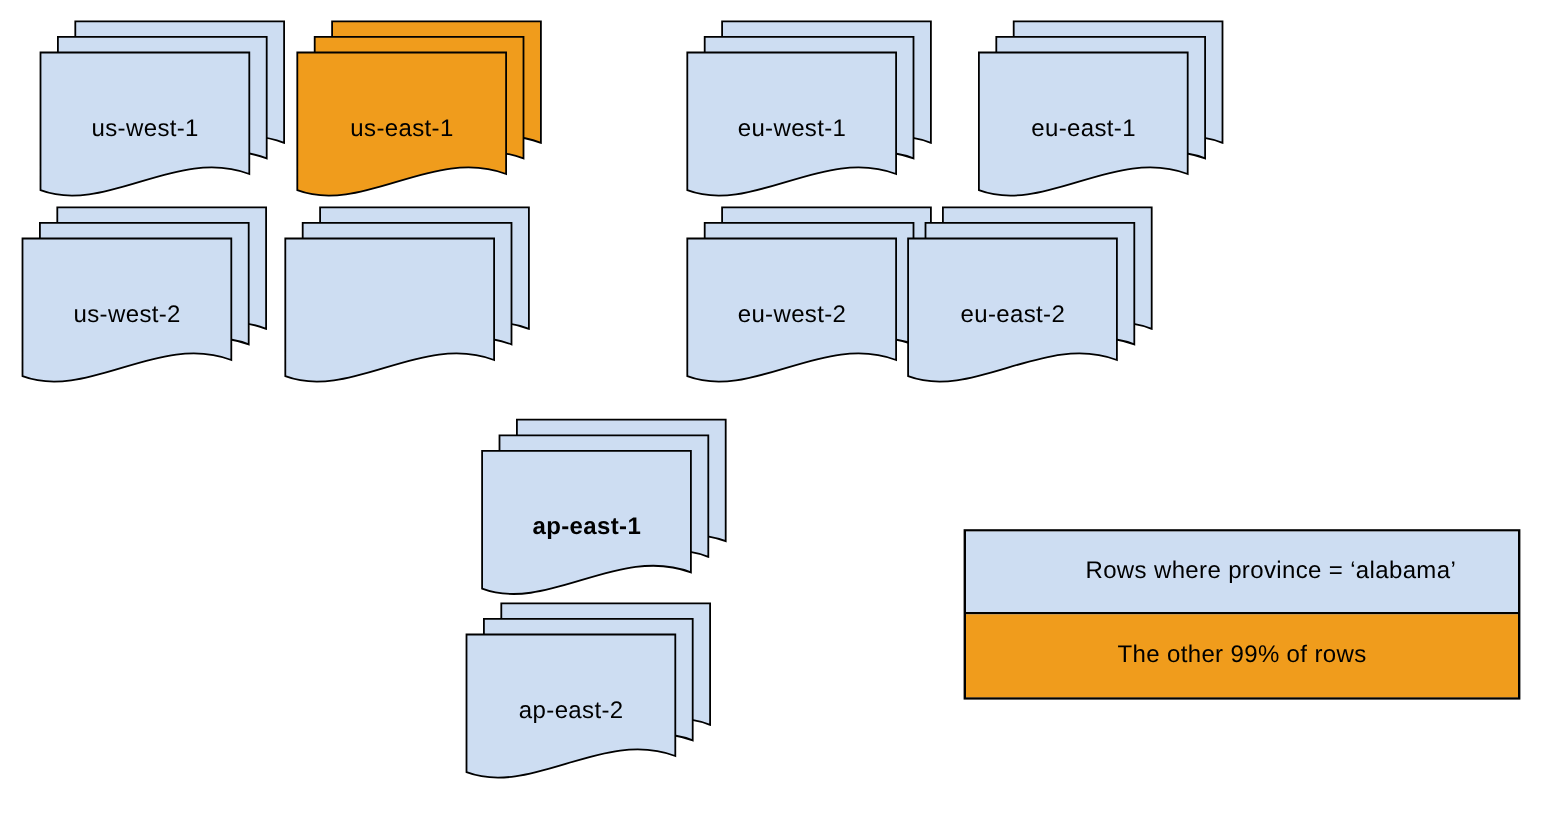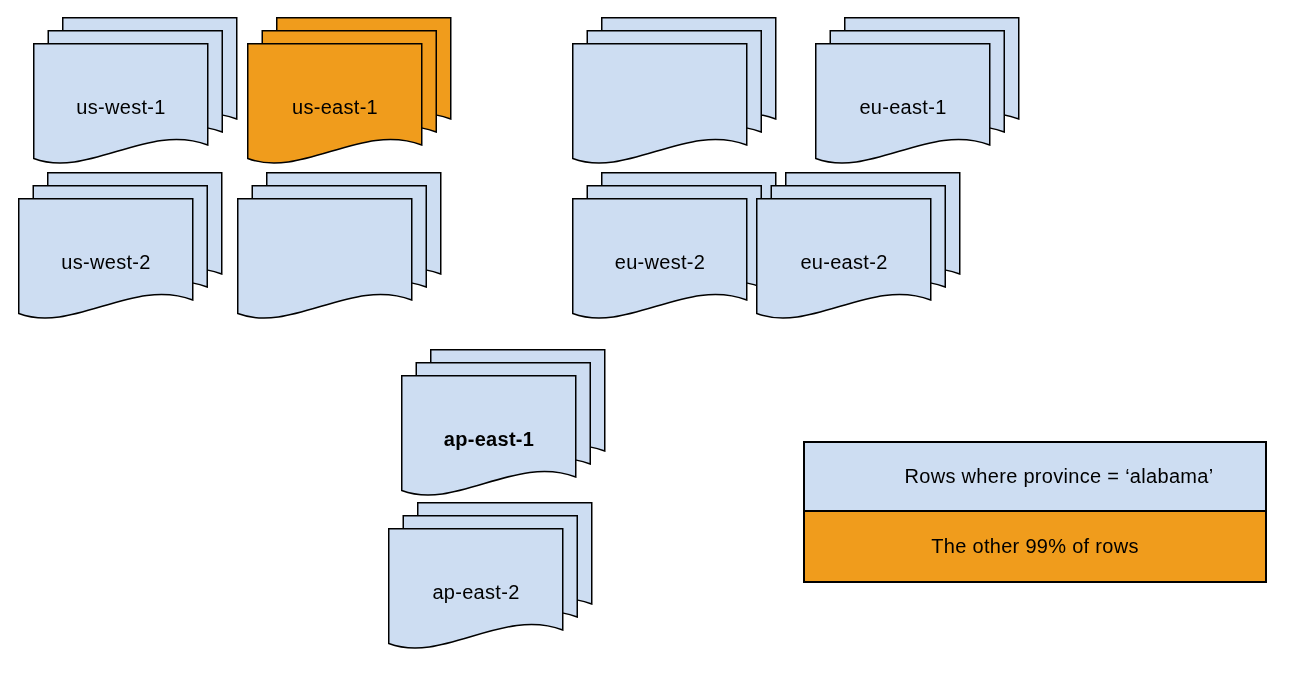--- a/index.html
+++ b/index.html
@@ -129,20 +129,21 @@
     <path class="page" transform="translate(0,26)" d="M 0.75 0.75 L 174.75 0.75 L 174.75 102 C 115 79 55 136 0.75 115.5 Z"></path>
   </svg>
 </div>
 
 <div class="stack pos-eu-west-1">
   <svg width="205" height="162" viewBox="0 0 205 162">
     <path class="page" transform="translate(29,0)" d="M 0.75 0.75 L 174.75 0.75 L 174.75 102 C 115 79 55 136 0.75 115.5 Z"></path>
     <path class="page" transform="translate(14.5,13)" d="M 0.75 0.75 L 174.75 0.75 L 174.75 102 C 115 79 55 136 0.75 115.5 Z"></path>
     <path class="page" transform="translate(0,26)" d="M 0.75 0.75 L 174.75 0.75 L 174.75 102 C 115 79 55 136 0.75 115.5 Z"></path>
   </svg>
+  <div class="stack-label">eu-west-1</div>
 </div>
 
 <div class="stack pos-eu-east-1">
   <svg width="205" height="162" viewBox="0 0 205 162">
     <path class="page" transform="translate(29,0)" d="M 0.75 0.75 L 174.75 0.75 L 174.75 102 C 115 79 55 136 0.75 115.5 Z"></path>
     <path class="page" transform="translate(14.5,13)" d="M 0.75 0.75 L 174.75 0.75 L 174.75 102 C 115 79 55 136 0.75 115.5 Z"></path>
     <path class="page" transform="translate(0,26)" d="M 0.75 0.75 L 174.75 0.75 L 174.75 102 C 115 79 55 136 0.75 115.5 Z"></path>
   </svg>
   <div class="stack-label">eu-east-1</div>
 </div>

